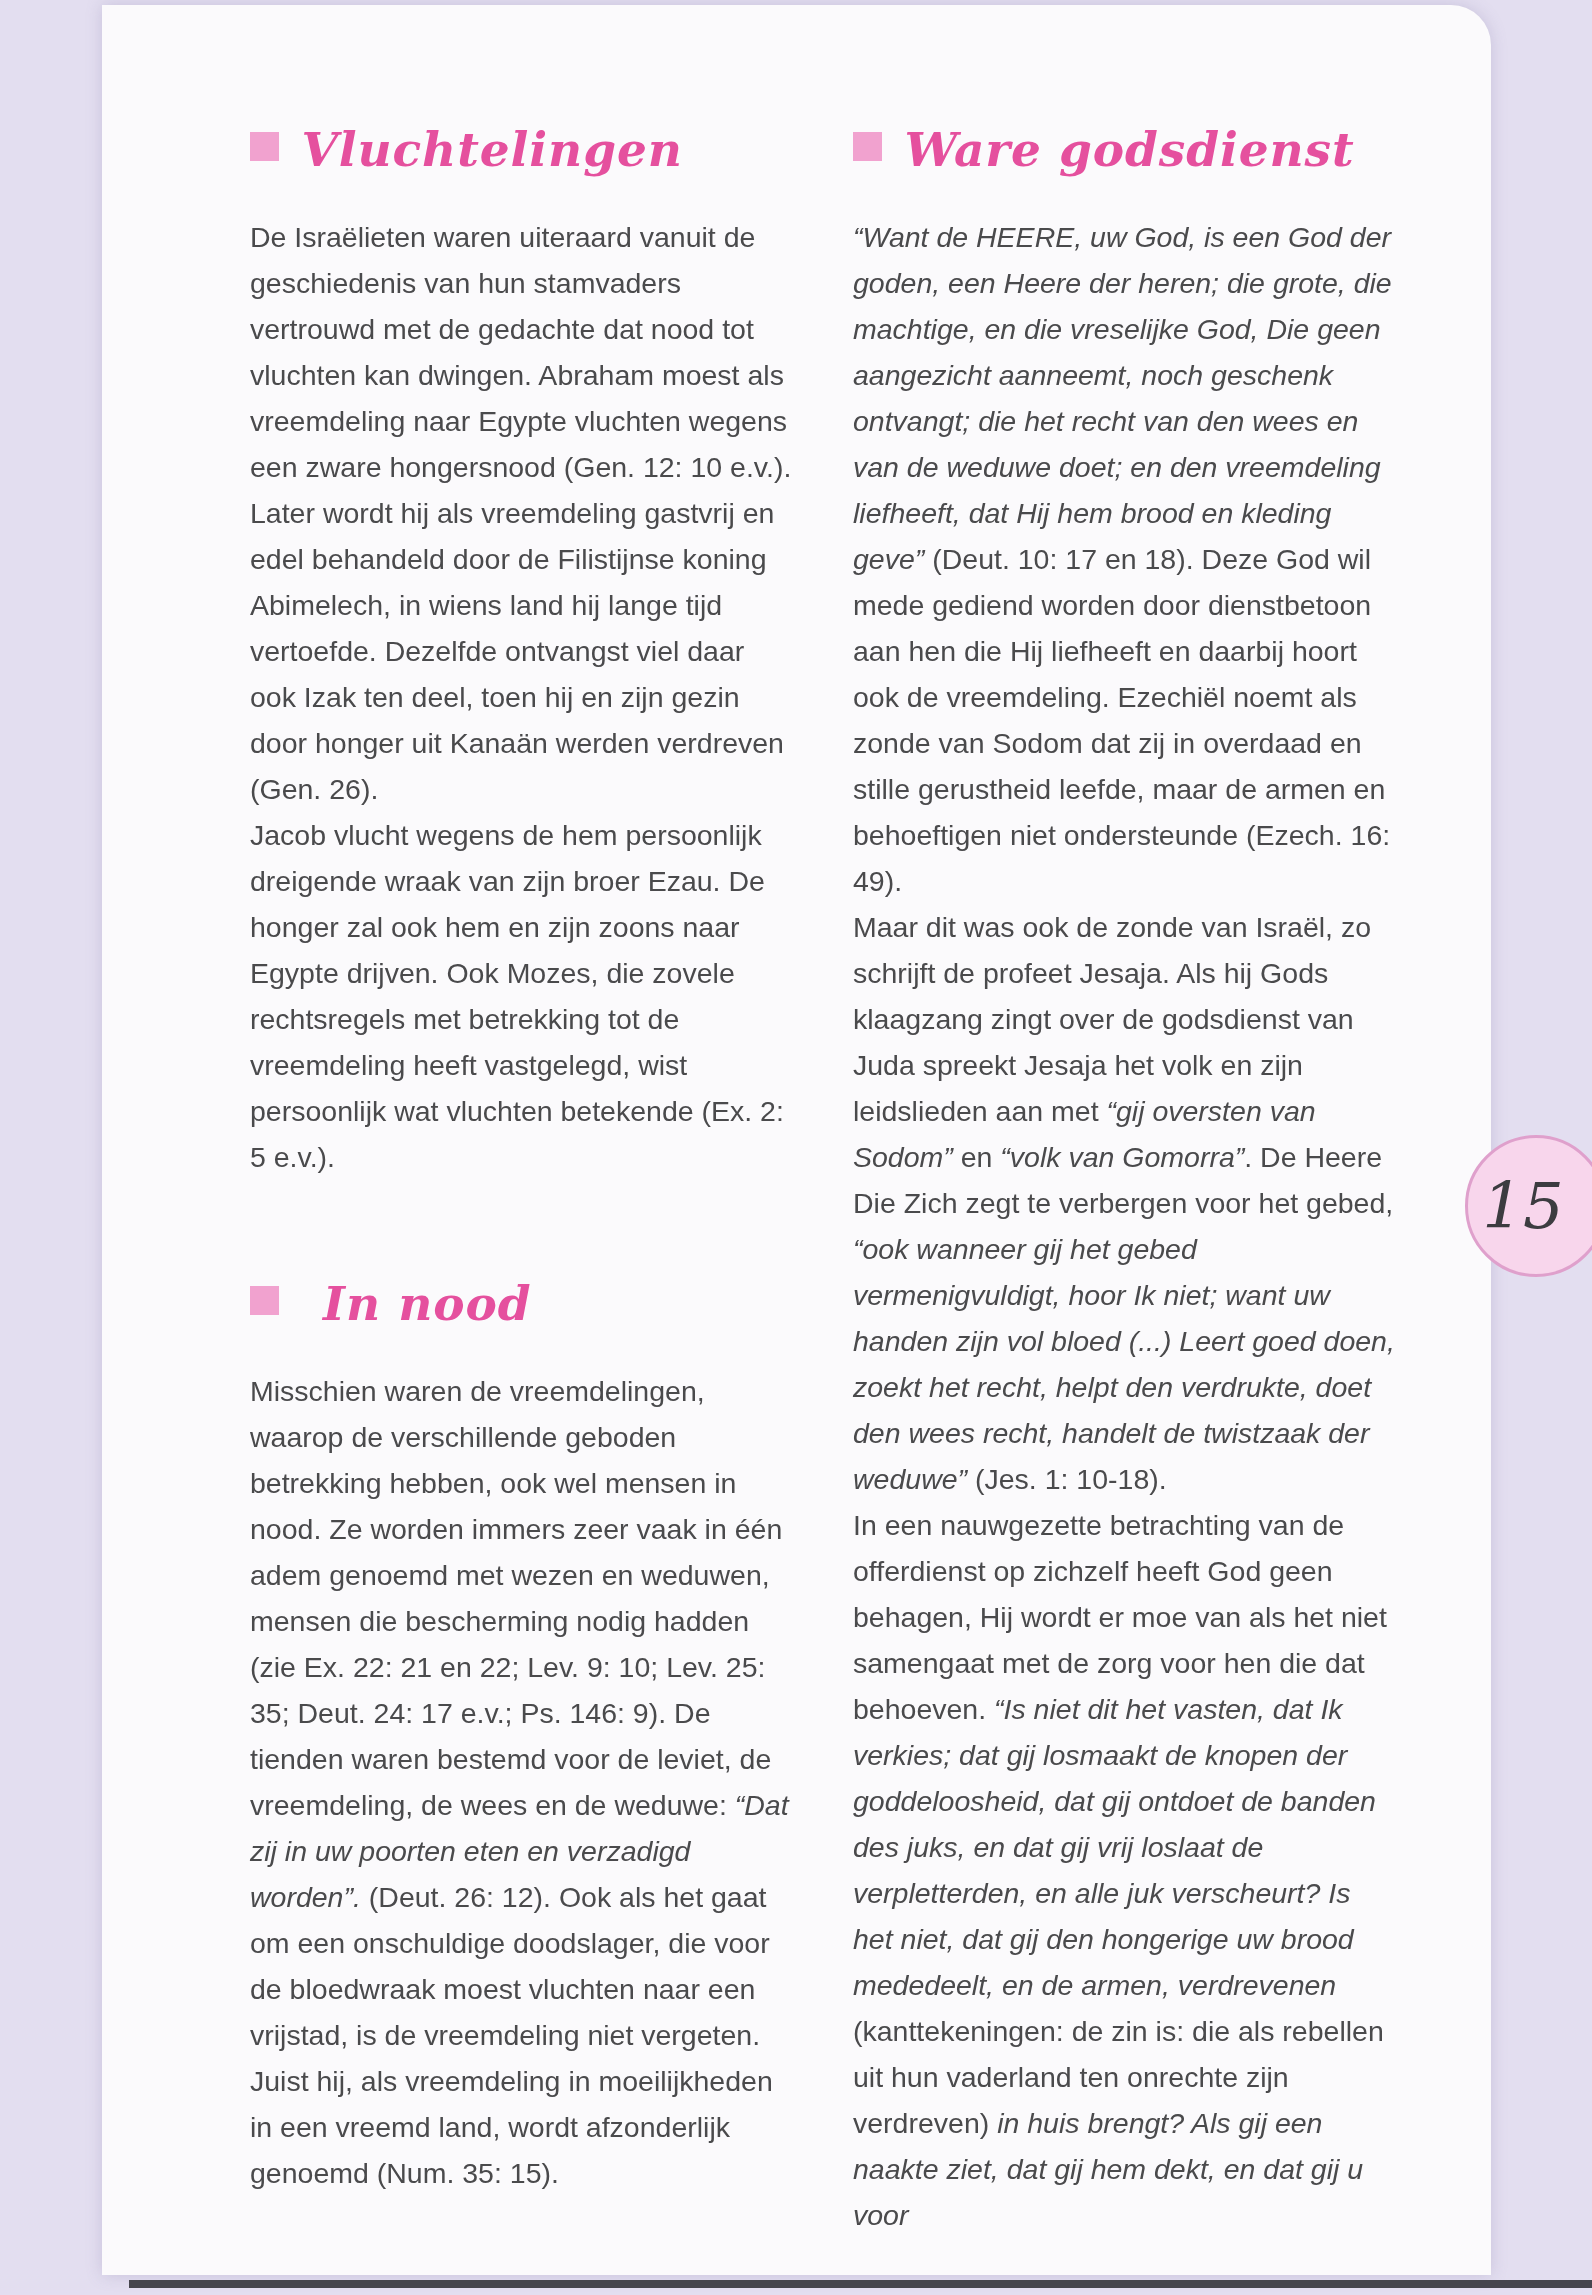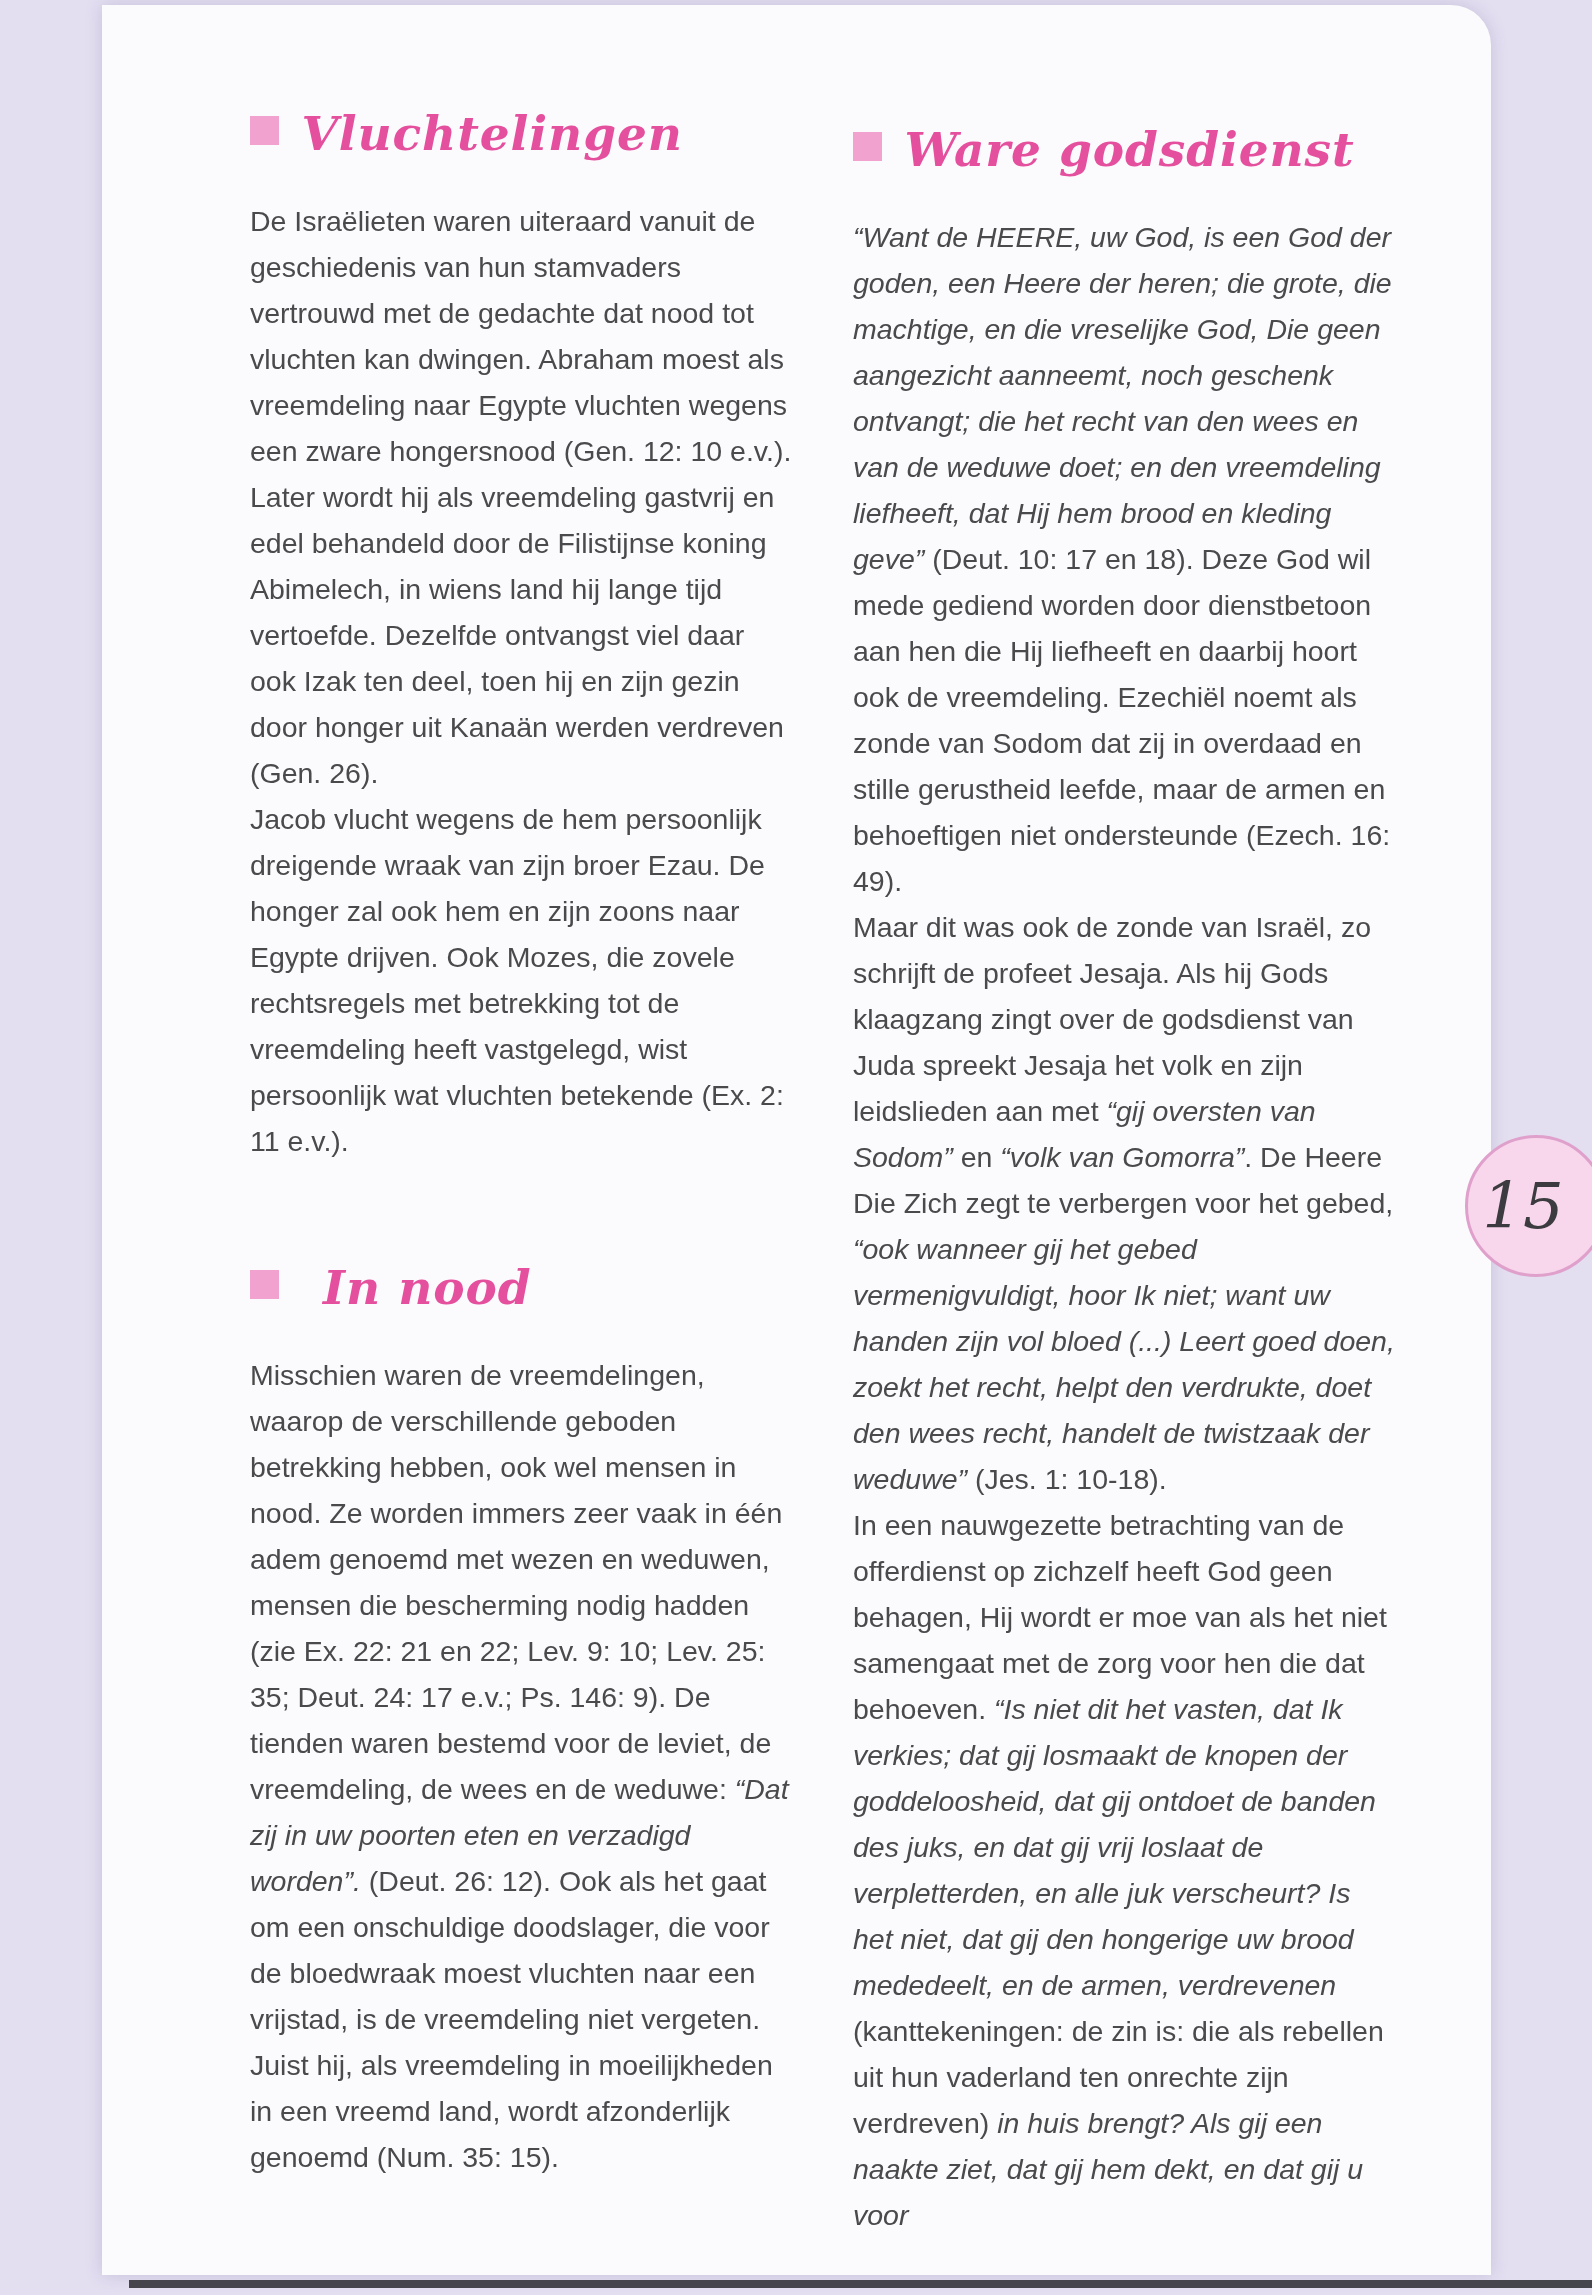--- a/index.html
+++ b/index.html
@@ -25,21 +25,21 @@
     border-radius: 0 40px 0 0;
     box-shadow: 0 0 15.5px rgba(120,110,160,0.25);
   }
   .col {
     position: absolute;
     width: 544px;
     color: #4a4a4c;
     font-size: 28.5px;
     line-height: 46px;
   }
-  .col-left  { left: 148px; top: 100px; }
+  .col-left  { left: 148px; top: 116px; }
   .col-right { left: 751px; top: 116px; }
   .para { margin: 0; }
   .it { font-style: italic; }
   .heading {
     display: flex;
     align-items: center;
     gap: 22.4px;
     margin: 0 0 36px 0;
   }
   .heading:not(:first-child) { margin-top: 95px; gap: 44px; }
@@ -93,21 +93,21 @@
 <body>
 
 <div class="canvas">
   <div class="page">
     <div class="col col-left">
         <div class="heading">
           <span class="bullet"></span>
           <span class="heading-text">Vluchtelingen</span>
         </div>
         <p class="para"><span>De Israëlieten waren uiteraard vanuit de geschiedenis van hun stamvaders vertrouwd met de gedachte dat nood tot vluchten kan dwingen. Abraham moest als vreemdeling naar Egypte vluchten wegens een zware hongersnood (Gen. 12: 10 e.v.). Later wordt hij als vreemdeling gastvrij en edel behandeld door de Filistijnse koning Abimelech, in wiens land hij lange tijd vertoefde. Dezelfde ontvangst viel daar ook Izak ten deel, toen hij en zijn gezin door honger uit Kanaän werden verdreven (Gen. 26).</span></p>
-        <p class="para"><span>Jacob vlucht wegens de hem persoonlijk dreigende wraak van zijn broer Ezau. De honger zal ook hem en zijn zoons naar Egypte drijven. Ook Mozes, die zovele rechtsregels met betrekking tot de vreemdeling heeft vastgelegd, wist persoonlijk wat vluchten betekende (Ex. 2: 11 e.v.).</span></p>
+        <p class="para"><span>Jacob vlucht wegens de hem persoonlijk dreigende wraak van zijn broer Ezau. De honger zal ook hem en zijn zoons naar Egypte drijven. Ook Mozes, die zovele rechtsregels met betrekking tot de vreemdeling heeft vastgelegd, wist persoonlijk wat vluchten betekende (Ex. 2: 5 e.v.).</span></p>
         <div class="heading">
           <span class="bullet"></span>
           <span class="heading-text">In nood</span>
         </div>
         <p class="para"><span>Misschien waren de vreemdelingen, waarop de verschillende geboden betrekking hebben, ook wel mensen in nood. Ze worden immers zeer vaak in één adem genoemd met wezen en weduwen, mensen die bescherming nodig hadden (zie Ex. 22: 21 en 22; Lev. 9: 10; Lev. 25: 35; Deut. 24: 17 e.v.; Ps. 146: 9). De tienden waren bestemd voor de leviet, de vreemdeling, de wees en de weduwe: </span><span class="it">“Dat zij in uw poorten eten en verzadigd worden”.</span><span> (Deut. 26: 12). Ook als het gaat om een onschuldige doodslager, die voor de bloedwraak moest vluchten naar een vrijstad, is de vreemdeling niet vergeten. Juist hij, als vreemdeling in moeilijkheden in een vreemd land, wordt afzonderlijk genoemd (Num. 35: 15).</span></p>
       </div>
     <div class="col col-right">
         <div class="heading">
           <span class="bullet"></span>
           <span class="heading-text">Ware godsdienst</span>

